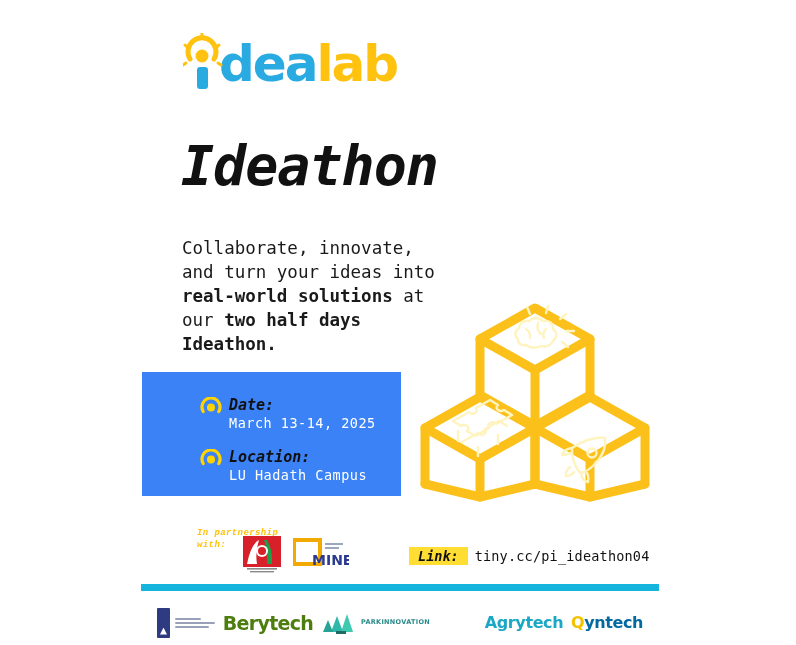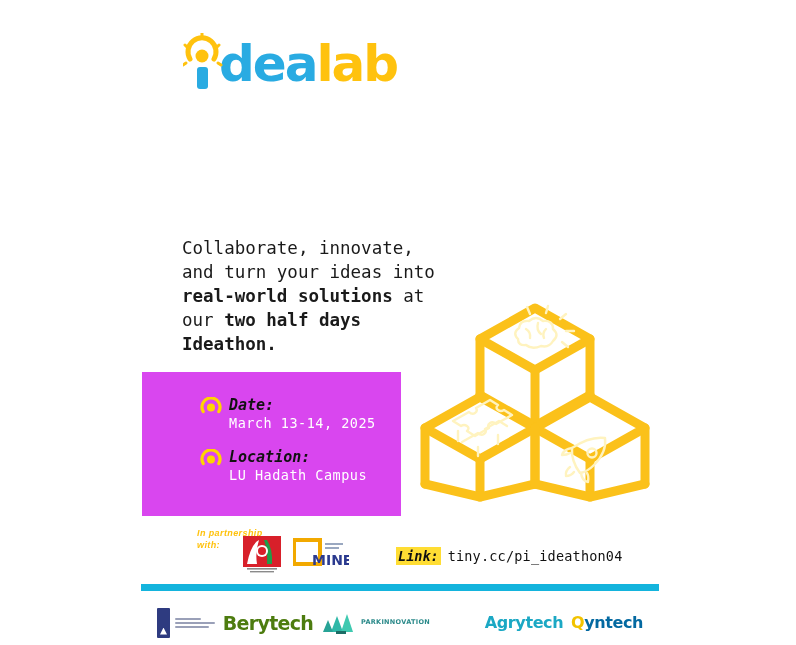--- a/index.html
+++ b/index.html
@@ -35,22 +35,22 @@
   
   .blurb{
     position:absolute;left:182px;top:236px;width:300px;
     font-family:"DejaVu Sans Mono","Liberation Mono",monospace;
     font-size:17.5px;line-height:24px;color:#1a1a1a;
   }
   .blurb b{font-weight:bold;}
 
   
   .infobox{
-    position:absolute;left:142px;top:372px;width:259px;height:144px;
-    background:#d946ef;
+    position:absolute;left:142px;top:372px;width:259px;height:124px;
+    background:#3b82f6;
   }
   .info-row{position:absolute;display:flex;align-items:flex-start;}
   .info-row.r1{left:58px;top:24px;}
   .info-row.r2{left:58px;top:76px;}
   .pin{width:22px;height:22px;flex:0 0 22px;margin-right:7px;margin-top:1px;}
   .info-txt{display:flex;flex-direction:column;}
   .info-label{
     font-family:"DejaVu Sans Mono","Liberation Mono",monospace;
     font-weight:bold;font-style:italic;font-size:15px;color:#111;line-height:18px;
   }
@@ -58,36 +58,36 @@
     font-family:"DejaVu Sans Mono","Liberation Mono",monospace;
     font-size:13.5px;color:#ffffff;line-height:19px;letter-spacing:.5px;
   }
 
   
   .cubes{position:absolute;left:420px;top:295px;width:230px;height:215px;}
 
   
   .partner{position:absolute;left:197px;top:527px;width:180px;}
   .partner-label{
-    font-family:Liberation Sans, sans-serif;
+    font-family:Liberation Mono, monospace;
     font-weight:bold;font-style:italic;font-size:9px;line-height:12px;
     color:#FFC20E;letter-spacing:.4px;
   }
   .partner-logos{position:absolute;left:243px;top:536px;display:flex;align-items:flex-start;gap:12px;}
   .plogo-ri{width:38px;height:38px;position:relative;}
   .plogo-mine{width:56px;height:32px;position:relative;}
 
   
   .linkline{
     position:absolute;left:396px;top:540px;display:flex;align-items:baseline;
   }
   .link-label{
     background:#FFDD33;color:#111;
     font-family:"DejaVu Sans Mono","Liberation Mono",monospace;
-    font-weight:bold;font-style:italic;font-size:13.5px;padding:1px 2px;
+    font-weight:bold;font-style:italic;font-size:13.5px;padding:1px 9px;margin-left:13px;
   }
   .link-url{
     margin-left:7px;color:#111;
     font-family:"DejaVu Sans Mono","Liberation Mono",monospace;
     font-size:13.5px;letter-spacing:.2px;margin-top:8px;
   }
 
   
   .divider{position:absolute;left:141px;top:584px;width:518px;height:7px;background:#14B4DD;}
 
@@ -135,20 +135,21 @@
     <div class="logo-text">
       <span class="t-d">d</span>
         <span class="t-e">e</span>
         <span class="t-a">a</span>
         <span class="t-l">l</span>
         <span class="t-a2">a</span>
         <span class="t-b">b</span>
     </div>
   </div>
 
+  <div class="title">Ideathon</div>
 
   <div class="blurb">
     <span>Collaborate, innovate,</span><br>
     <span>and turn your ideas into</span><br>
     <b>real-world solutions</b><span> at</span><br>
     <span>our </span><b>two half days</b><br>
     <b>Ideathon.</b>
   </div>
 
   <div class="infobox">

